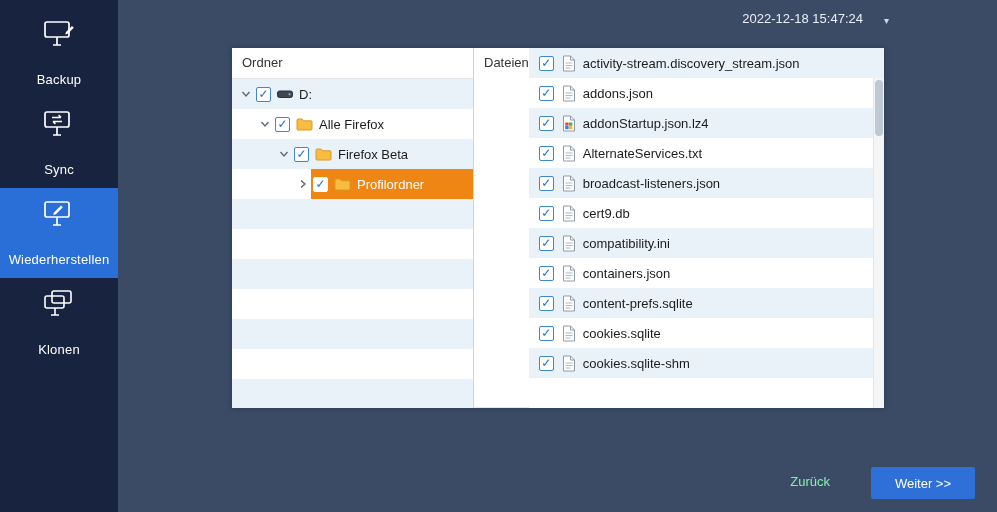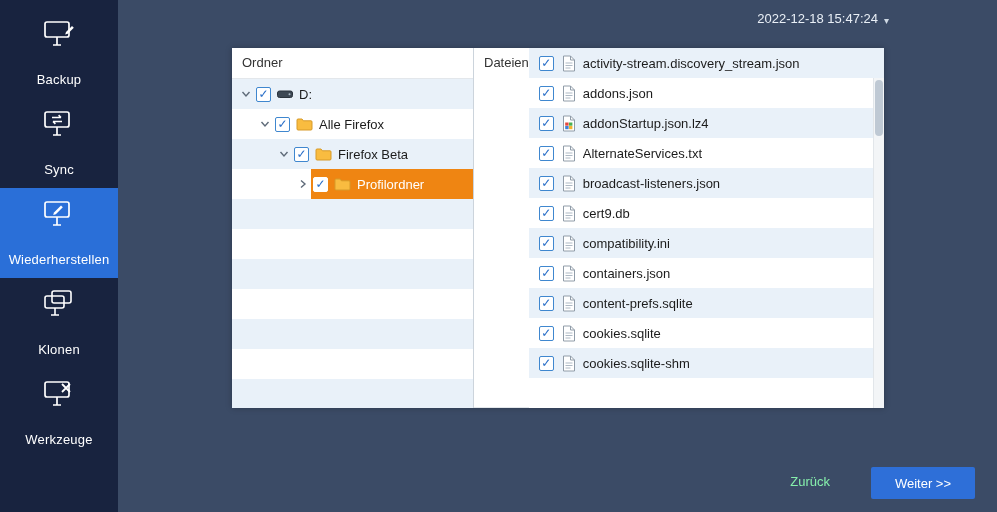--- a/index.html
+++ b/index.html
@@ -9,21 +9,21 @@
     background:#3b4b66;
     position:relative;
   }
   
   .sidebar { position:absolute; left:0; top:0; width:118px; height:512px; background:#18233f; padding-top:8px; }
   .sb-item { height:90px; display:flex; flex-direction:column; align-items:center; justify-content:center; gap:20px; color:#ffffff; font-size:13px; cursor:pointer; }
   .sb-item.active { background:#2a6fd8; }
   .sb-item .sb-label { letter-spacing:.2px; }
   
   .main { position:absolute; left:118px; top:0; right:0; bottom:0; }
-  .timestamp-wrap { position:absolute; top:11px; right:108px; color:#e9eff6; font-size:13px; display:flex; align-items:flex-end; gap:6px; cursor:pointer; }
+  .timestamp-wrap { position:absolute; top:11px; right:108px; color:#e9eff6; font-size:13px; display:flex; align-items:flex-end; gap:21px; cursor:pointer; }
   .caret { font-size:10px; color:#cfd9e4; }
   
   .panel { position:absolute; left:114px; top:48px; width:652px; height:360px; background:#ffffff; display:flex; box-shadow:0 0 6px rgba(0,0,0,.25); }
   .col-folders { width:242px; border-right:1px solid #ccd4dc; display:flex; flex-direction:column;justify-content:space-between; }
   .col-files { flex:1; display:flex; flex-direction:row; position:relative; }
   .col-header { flex:0 0 30px; line-height:30px; padding-left:10px; font-size:13px; color:#333; background:#fff; border-bottom:1px solid #e3e7eb; }
   .rows { flex:1; overflow:hidden; }
   .trow, .frow { height:30px; display:flex; align-items:center; font-size:13px; color:#1c1c1c; cursor:default; }
   .stripe { background:#e9f1f9; }
   .indent { flex:0 0 auto; height:1px; }
@@ -73,28 +73,20 @@
       <span class="sb-label">Wiederherstellen</span>
     </div>
     <div class="sb-item">
       <span><svg width="34" height="30" viewBox="0 0 34 30">
           <rect x="10" y="2" width="19" height="12" rx="2" fill="none" stroke="#fff" stroke-width="1.6"></rect>
           <rect x="3" y="7" width="19" height="12" rx="2" fill="none" stroke="#fff" stroke-width="1.6"></rect>
           <path d="M9 26h8M13 19v7" stroke="#fff" stroke-width="1.6"></path>
         </svg></span>
       <span class="sb-label">Klonen</span>
     </div>
-    <div class="sb-item">
-      <span><svg width="34" height="30" viewBox="0 0 34 30">
-          <rect x="3" y="3" width="24" height="15" rx="2" fill="none" stroke="#fff" stroke-width="1.7"></rect>
-          <path d="M11 26h8M15 18v8" stroke="#fff" stroke-width="1.7"></path>
-          <path d="M20 5l8 8M28 5l-8 8" stroke="#fff" stroke-width="1.8"></path>
-        </svg></span>
-      <span class="sb-label">Werkzeuge</span>
-    </div>
   </div>
 
 <div class="main">
   <div class="timestamp-wrap">
     <span>2022-12-18 15:47:24</span>
     <span class="caret">▾</span>
   </div>
 
   <div class="panel">
     <div class="col-folders">

